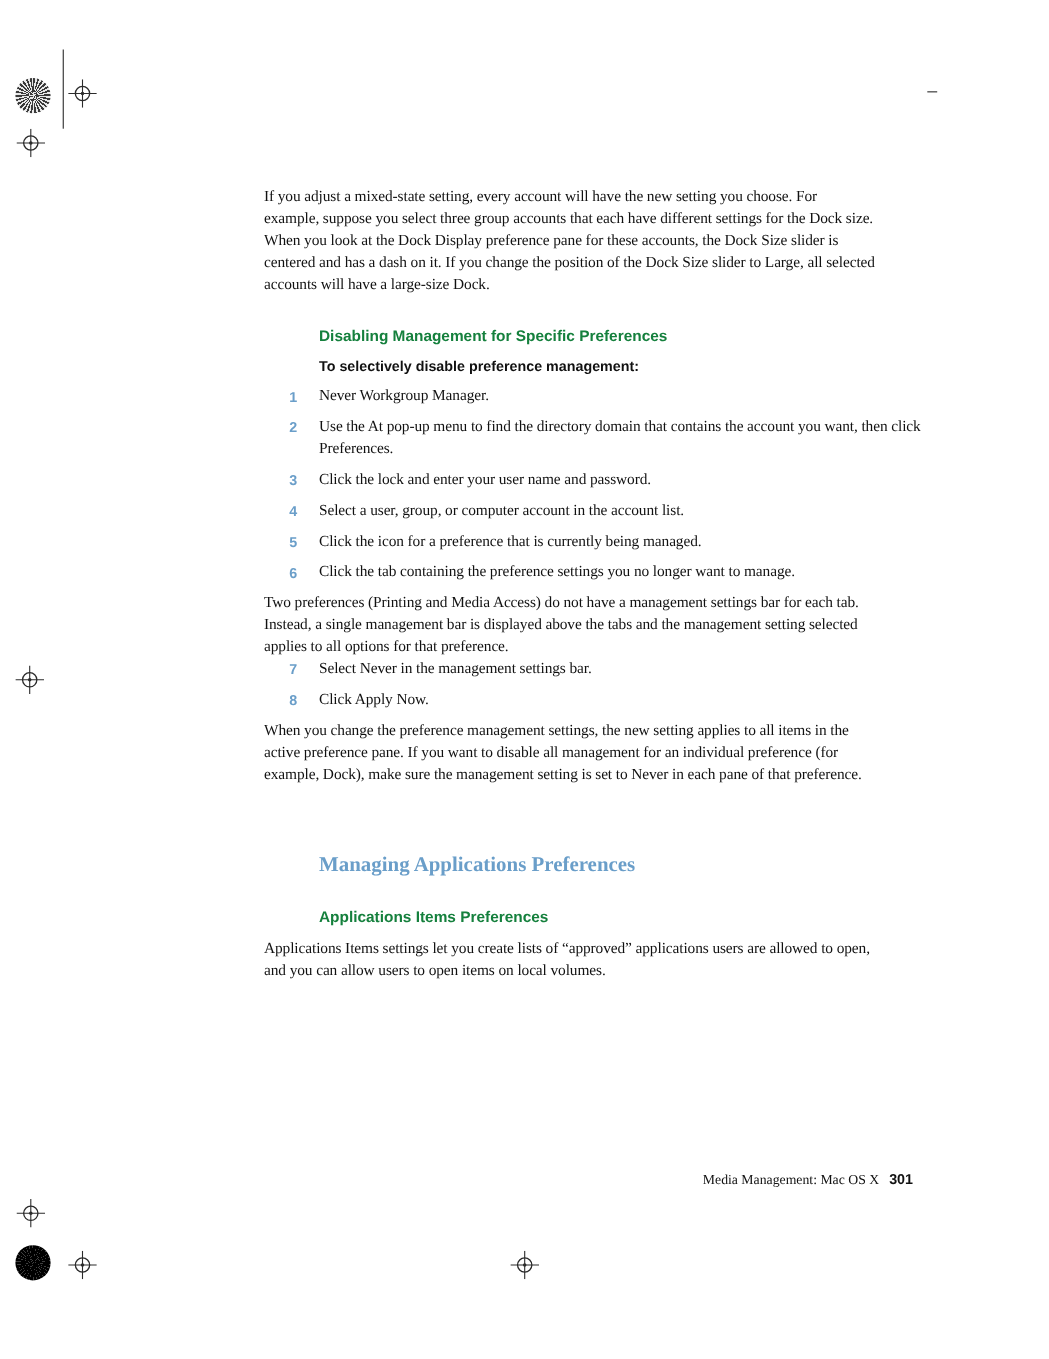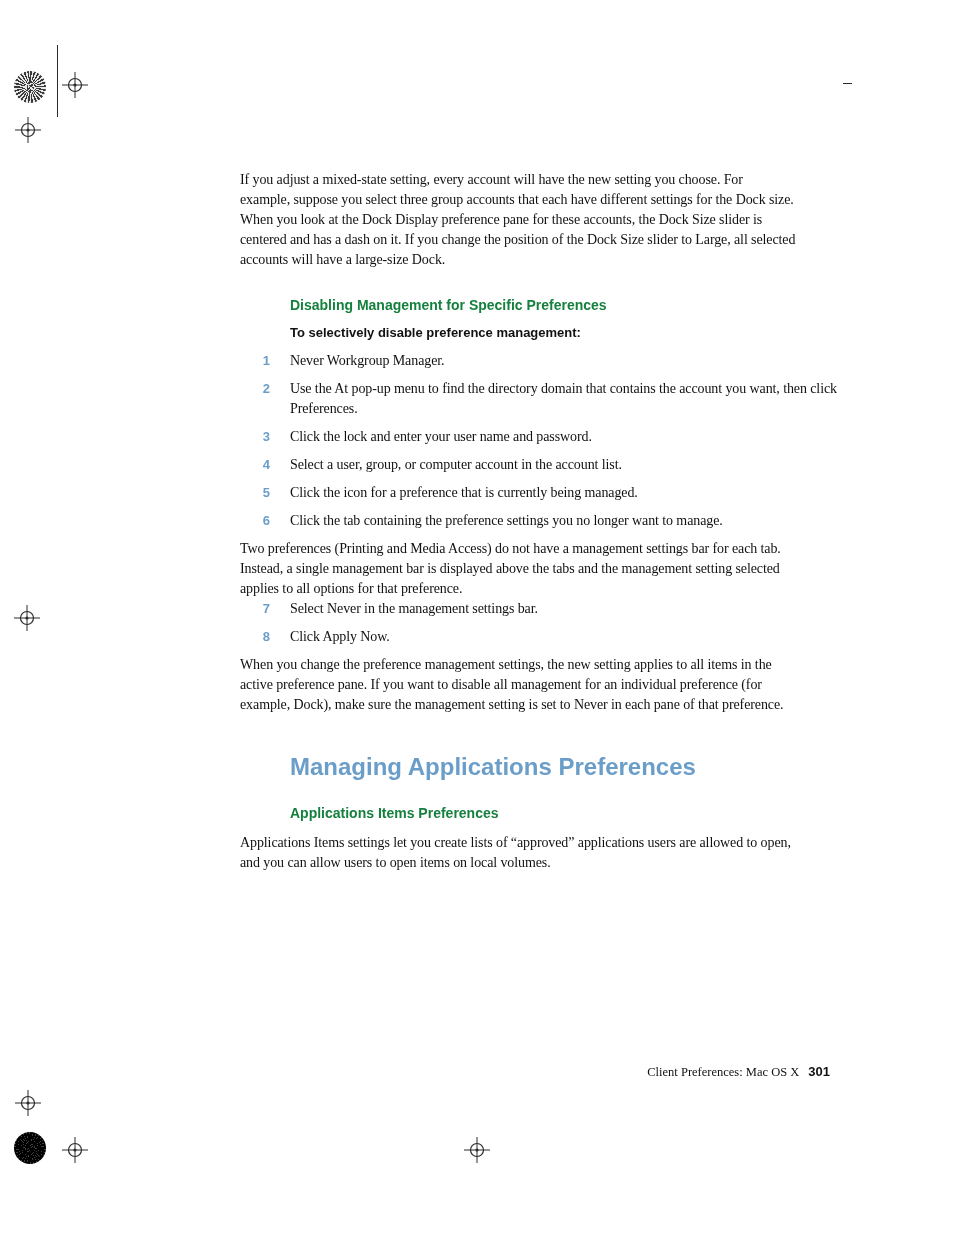--- a/index.html
+++ b/index.html
@@ -25,23 +25,23 @@
   
   .content {
     position:absolute;
     left:240px; top:170px; width:600px;
     font-size:14px; line-height:20px; letter-spacing:-0.1px;
   }
   .indent { margin-left:50px; width:556px; }
   p.body { margin:0; }
 
   h2.big-heading {
-    margin-left:50px; margin-top:41px; margin-bottom:8px;
-    font-family:Liberation Sans, sans-serif;
-    font-size:24px; line-height:22px; font-weight:bold;
+    margin-left:50px; margin-top:61px; margin-bottom:8px;
+    font-family:Liberation Serif, serif;
+    font-size:19px; line-height:22px; font-weight:bold;
     color:#6a9ec9; letter-spacing:0;
   }
   h3.sub-heading {
     margin-left:50px; margin-top:27px; margin-bottom:12px;
     font-family:"Liberation Sans", sans-serif;
     font-size:14px; line-height:16px; font-weight:bold;
     color:#15803d; letter-spacing:0;
   }
   h4.task-heading {
     margin-left:50px; margin-top:11px; margin-bottom:10px;
@@ -203,16 +203,16 @@
     </div>
 
     <h2 class="big-heading">Managing Applications Preferences</h2>
 
     <h3 class="sub-heading">Applications Items Preferences</h3>
     <p class="body indent">Applications Items settings let you create lists of “approved” applications users are allowed to open, and you can allow users to open items on local volumes.</p>
 
   </div>
 
   <div class="footer">
-    <span>Client Preferences: Mac OS X</span><span class="page-num">301</span>
+    <span>Media Management: Mac OS X</span><span class="page-num">301</span>
   </div>
 
 </div>
 
 </body></html>

